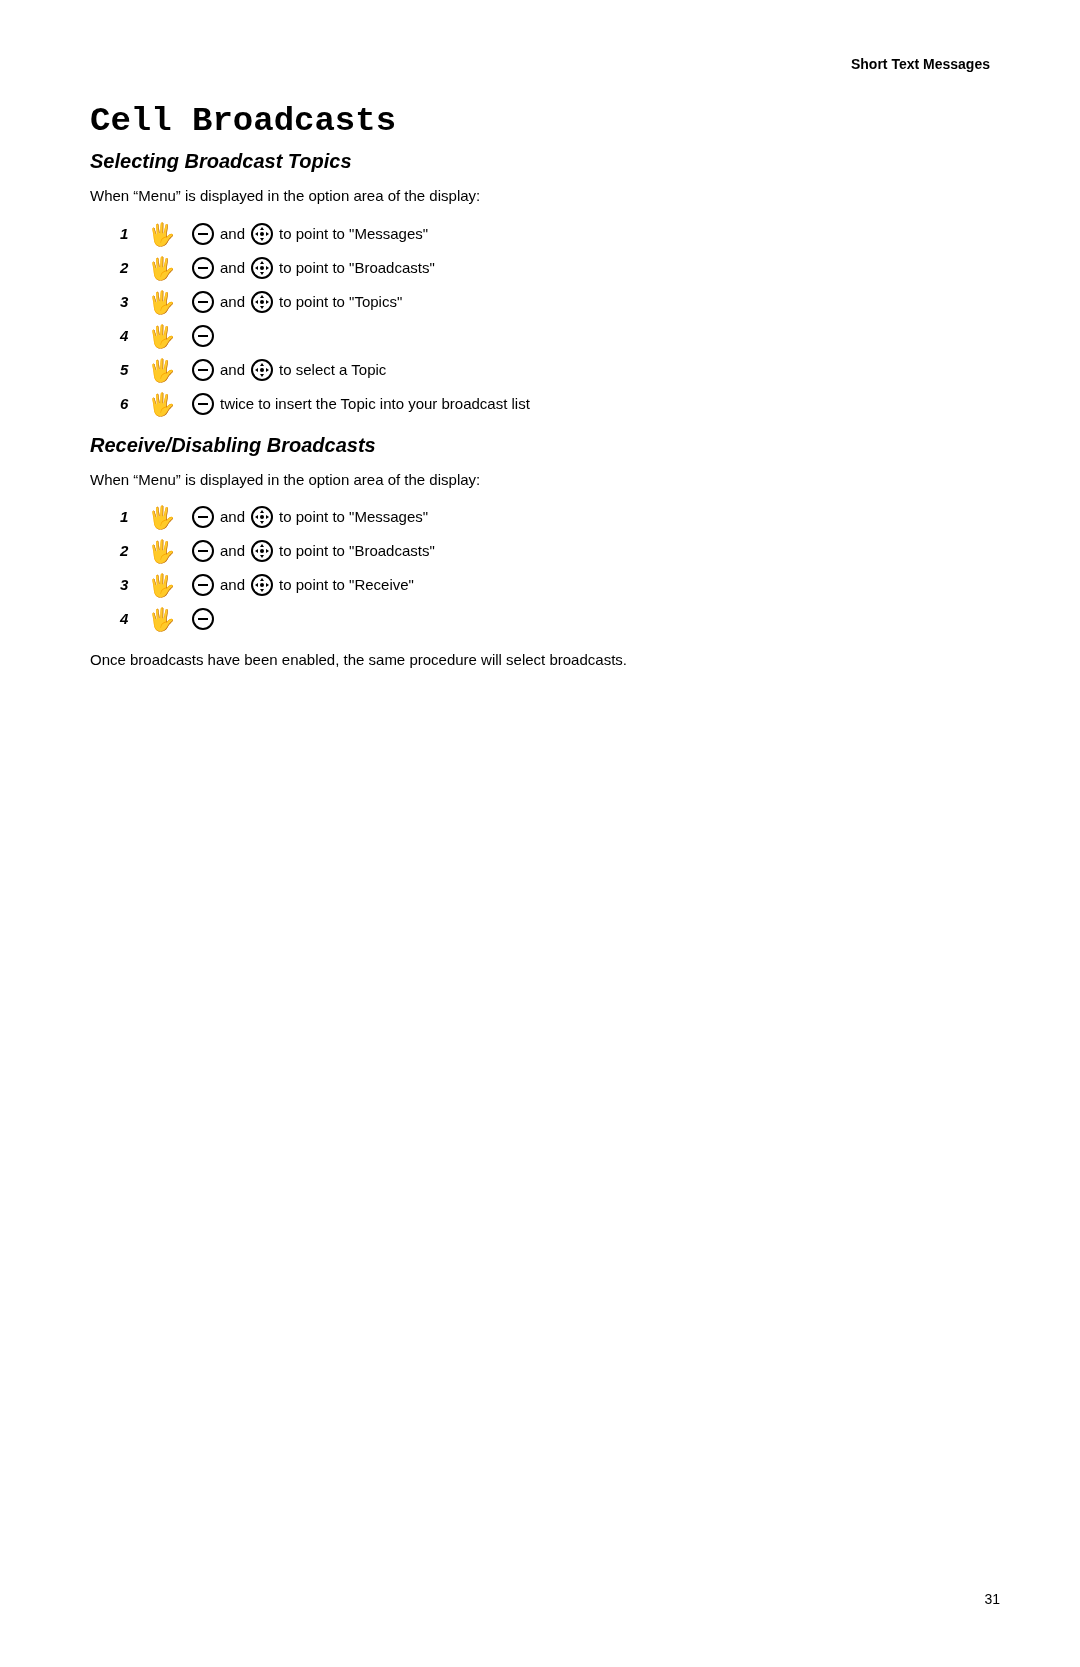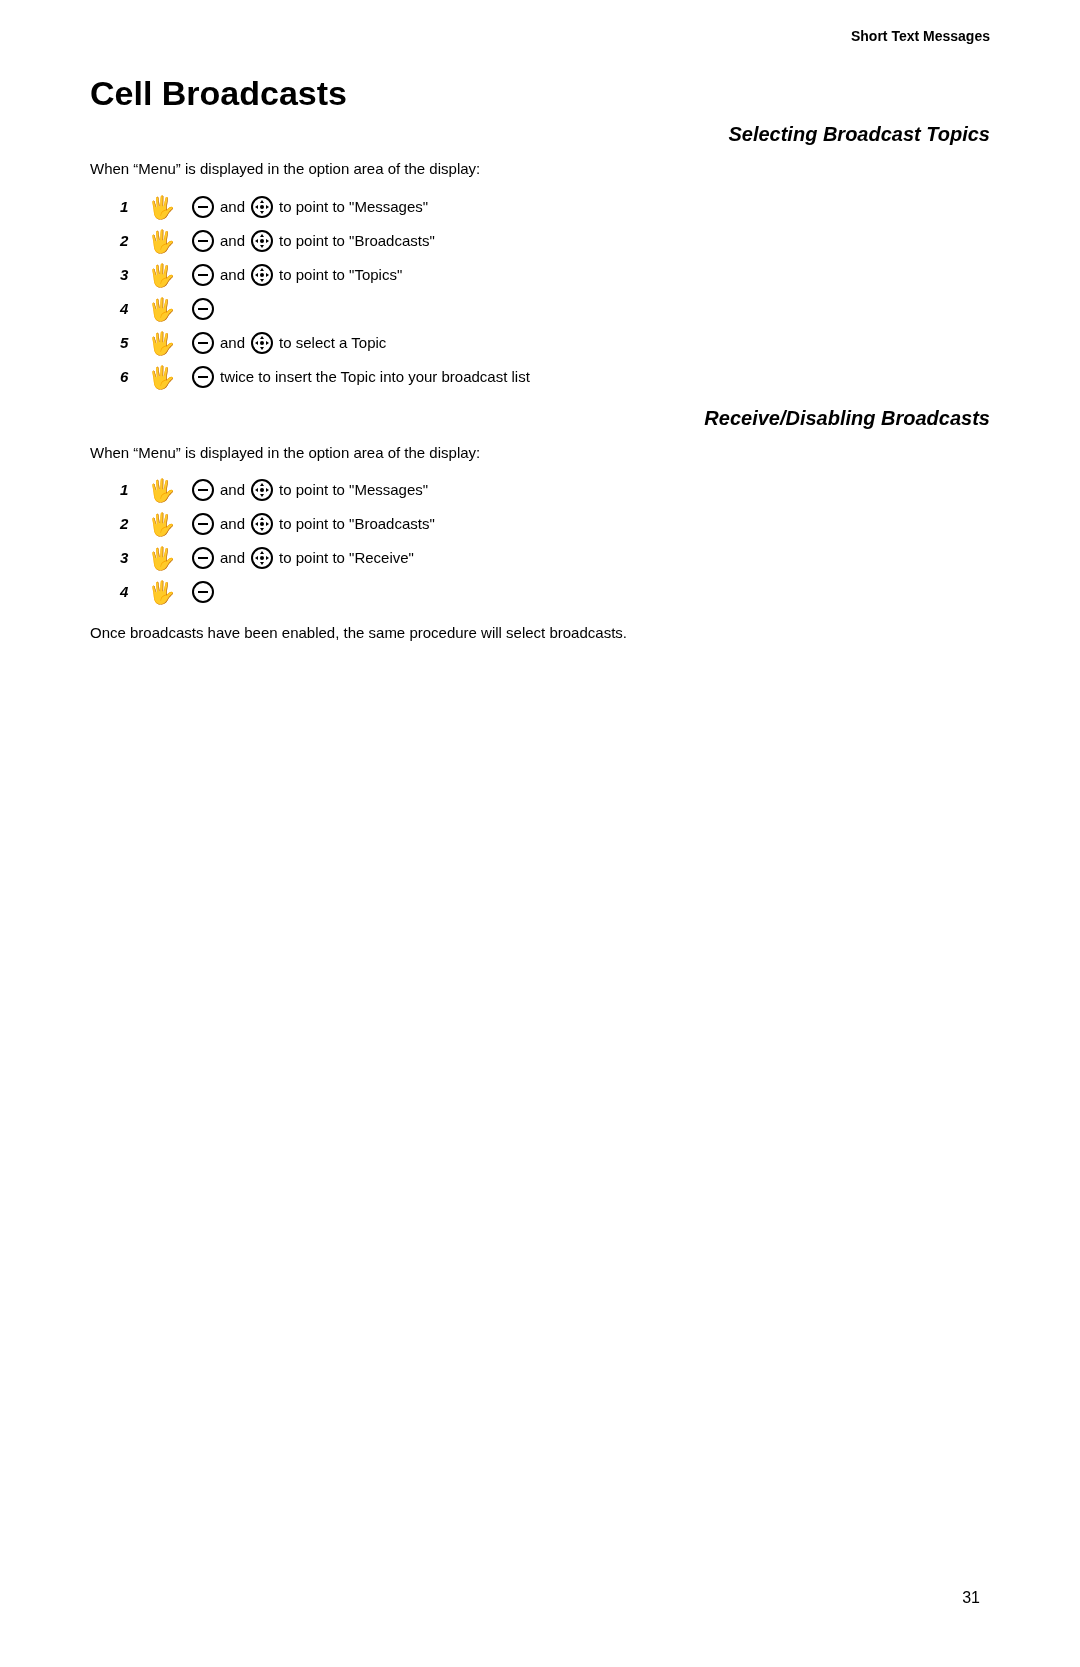--- a/index.html
+++ b/index.html
@@ -12,52 +12,52 @@
       background: #ffffff;
       font-family: Arial, Helvetica, sans-serif;
       font-size: 15px;
       color: #000000;
       width: 1080px;
       min-height: 1667px;
       position: relative;
     }
 
     .page {
-      padding: 28px 90px 80px 90px;
+      padding: 56px 90px 80px 90px;
       max-width: 1080px;
     }
 
     .header-right {
       text-align: right;
       font-weight: bold;
       font-size: 14px;
       margin-bottom: 30px;
       margin-top: 0;
     }
 
     .page-title {
       font-size: 34px;
       font-weight: bold;
       margin-bottom: 4px;
       margin-top: 10px;
+      font-family: Liberation Mono, monospace;
     }
 
     .body-text {
       font-size: 15px;
       line-height: 1.5;
       margin-bottom: 16px;
     }
 
     .section-title {
       font-size: 20px;
       font-weight: bold;
       font-style: italic;
       margin-bottom: 12px;
       margin-top: 10px;
-      text-align: right;
     }
 
     .instruction-text {
       font-size: 15px;
       line-height: 1.5;
       margin-bottom: 12px;
     }
 
     .steps-list {
       list-style: none;
@@ -132,22 +132,22 @@
       margin: 0 2px;
     }
 
     .step-text {
       font-size: 15px;
     }
 
     .page-number {
       position: absolute;
       bottom: 60px;
-      right: 100px;
-      font-size: 16px;
+      right: 80px;
+      font-size: 14px;
     }
   </style>
 </head>
 <body>
 
 <div class="page">
 
   <div class="header-right">Short Text Messages</div>
 
   <div class="page-title">Cell Broadcasts</div>

